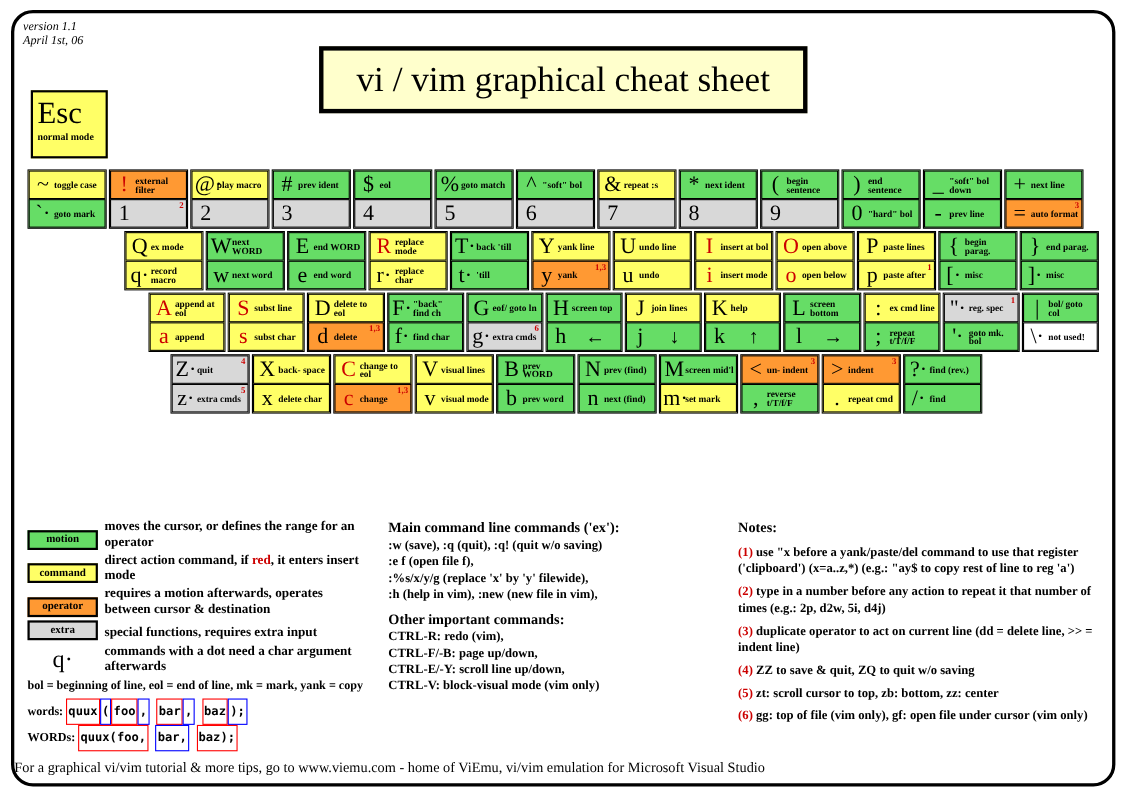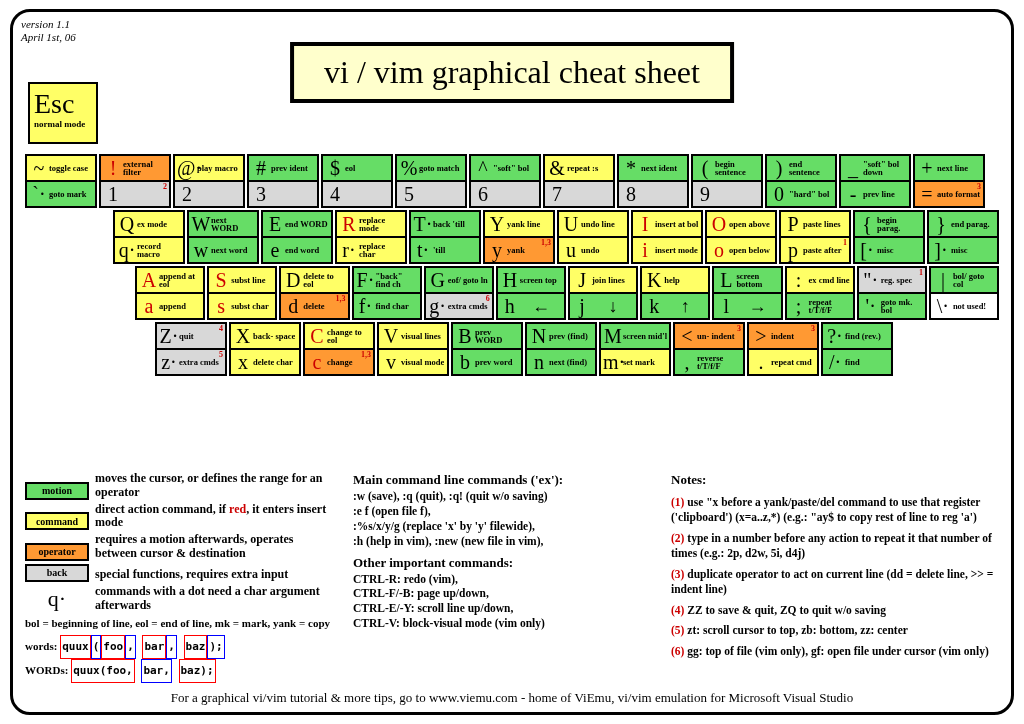--- a/index.html
+++ b/index.html
@@ -34,21 +34,21 @@
 .col3{flex:1}
 .legend-row{display:flex;align-items:flex-end;gap:6px;margin-bottom:3px}
 .legend-box{width:64px;height:18px;border:2px solid #000;font-size:10px;font-weight:bold;display:flex;align-items:center;justify-content:center;flex-shrink:0}
 .legend-text{font-size:12px;line-height:1.15;font-weight:bold}
 .lred{color:#cc0000}
 .qdot{font-size:22px;font-family:Georgia,serif;width:64px;text-align:center;flex-shrink:0}
 .small-text{font-size:11px;font-weight:bold;line-height:1.3;margin-top:4px}
 .col2 b,.col3 b{font-size:13px}
 .col2 p,.col3 p{font-weight:bold;line-height:1.3;margin-bottom:6px}
 .note-n{color:#cc0000;font-weight:bold}
-.footer{position:absolute;bottom:6px;left:0;right:0;text-align:center;font-size:13px}
+.footer{position:absolute;bottom:6px;left:0;right:0;font-size:13px}
 .wbox{display:inline-block;border:1px solid;padding:4px 1px;font-family:monospace;font-size:11px}
 </style>
 </head>
 <body>
 
 <div class="page">
 <div class="version">
 <div>version 1.1</div>
       <div>April 1st, 06</div>
 </div>
@@ -557,21 +557,21 @@
         </div>
         <div class="legend-row">
           <div class="legend-box c-command">command</div>
           <div class="legend-text">direct action command, if <span class="lred">red</span>, it enters insert mode</div>
         </div>
         <div class="legend-row">
           <div class="legend-box c-operator">operator</div>
           <div class="legend-text">requires a motion afterwards, operates between cursor &amp; destination</div>
         </div>
         <div class="legend-row">
-          <div class="legend-box c-extra">back</div>
+          <div class="legend-box c-extra">extra</div>
           <div class="legend-text">special functions, requires extra input</div>
         </div>
         <div class="legend-row">
           <div class="qdot">q·</div>
           <div class="legend-text">commands with a dot need a char argument afterwards</div>
         </div>
         <div class="small-text">bol = beginning of line, eol = end of line, mk = mark, yank = copy</div>
         <div class="small-text">words: <span style="font-family:monospace"><span class="wbox" style="border-color:red">quux</span><span class="wbox" style="border-color:blue">(</span><span class="wbox" style="border-color:red">foo</span><span class="wbox" style="border-color:blue">,</span> <span class="wbox" style="border-color:red">bar</span><span class="wbox" style="border-color:blue">,</span> <span class="wbox" style="border-color:red">baz</span><span class="wbox" style="border-color:blue">);</span></span><br>WORDs: <span style="font-family:monospace"><span class="wbox" style="border-color:red">quux(foo,</span> <span class="wbox" style="border-color:blue">bar,</span> <span class="wbox" style="border-color:red">baz);</span></span></div>
       </div>
 <div class="col2" id="col2">

